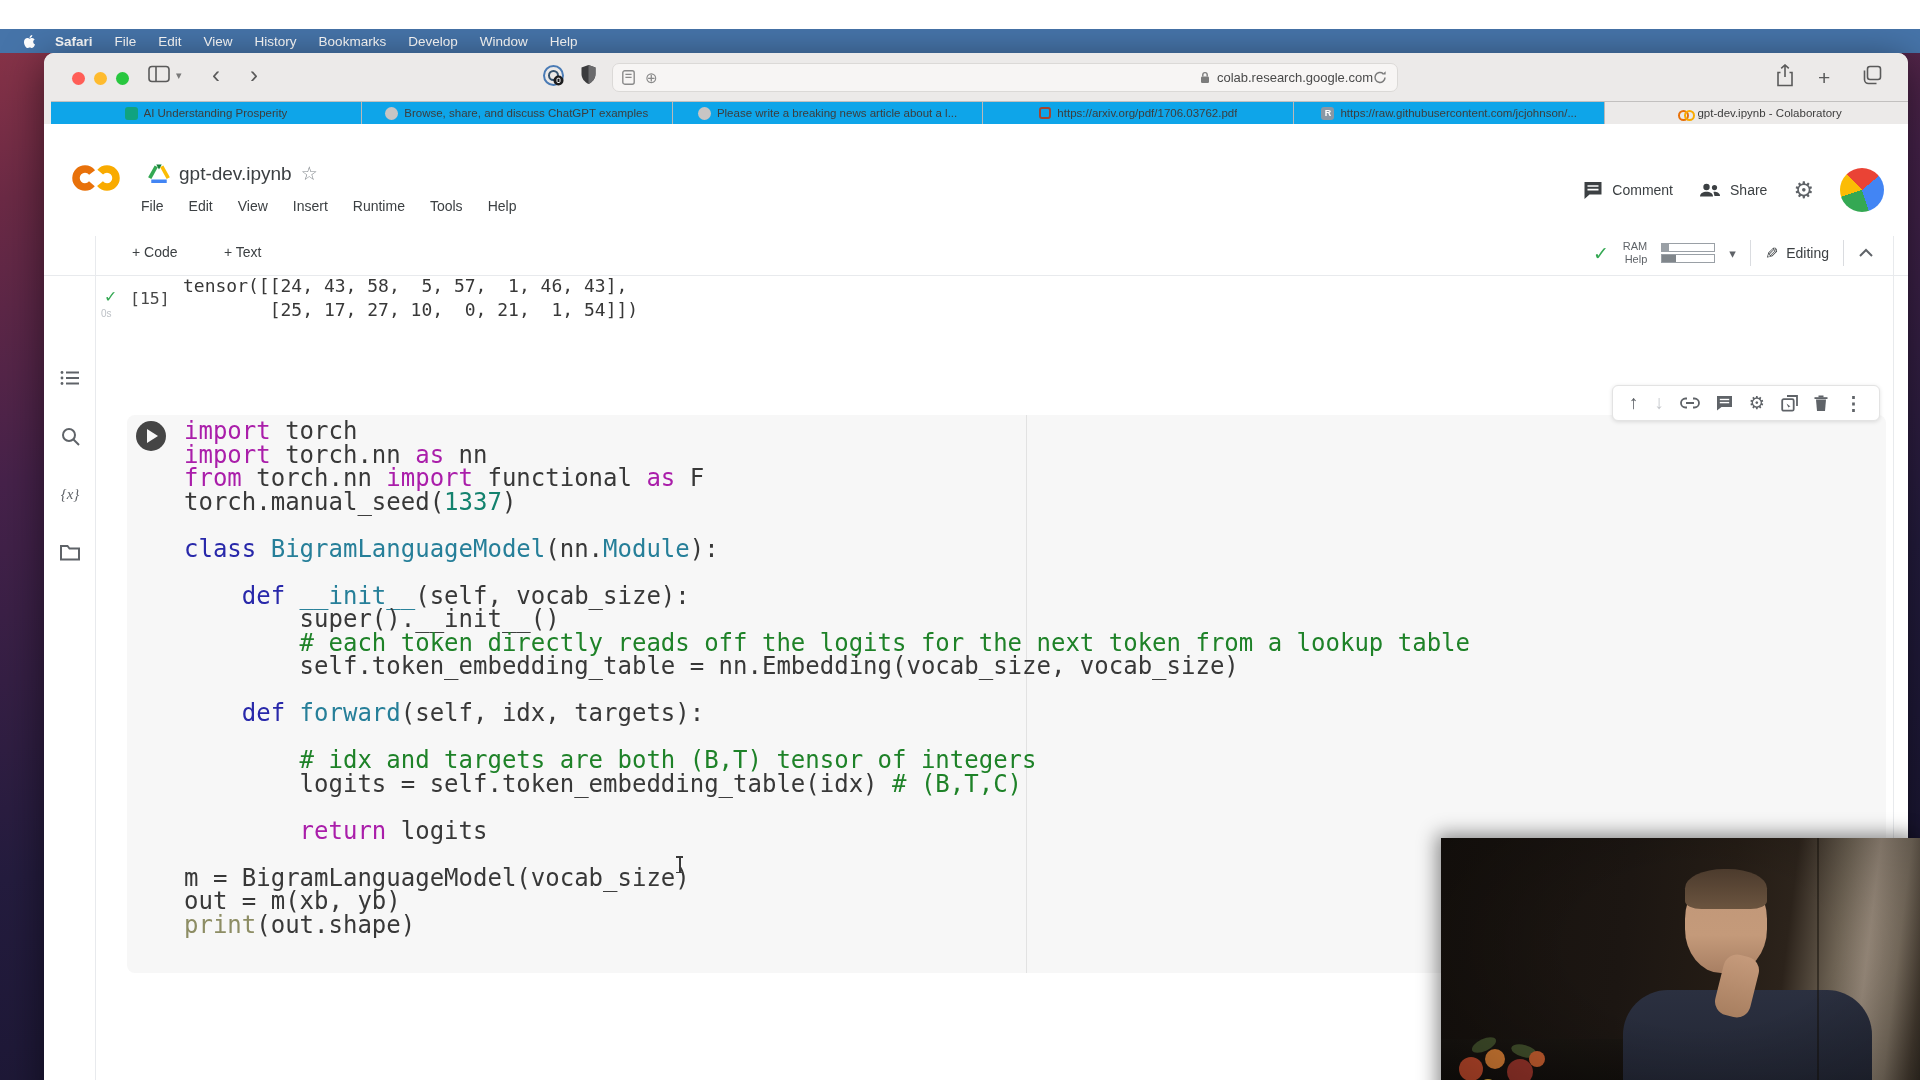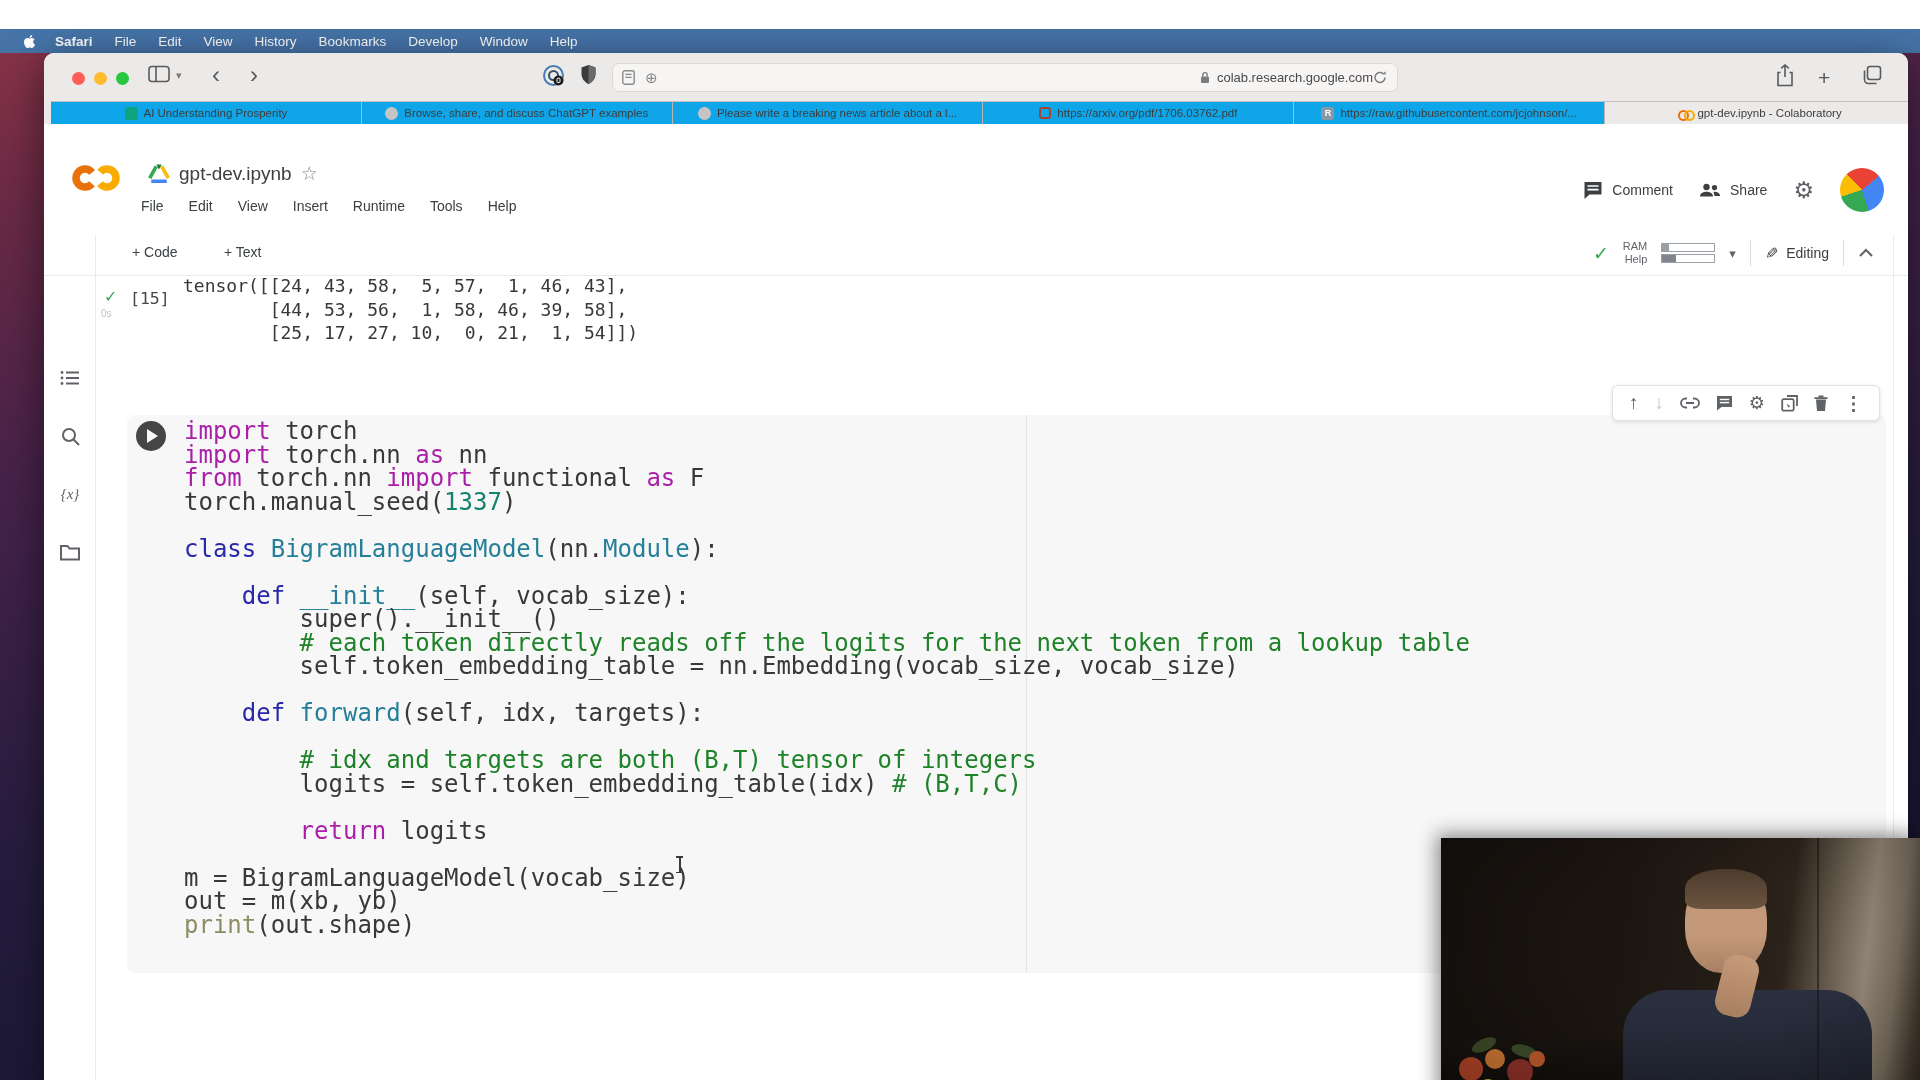--- a/index.html
+++ b/index.html
@@ -362,21 +362,21 @@
               <path d="M1 2h6.5l2 2.5H19v11H1z" fill="none" stroke="#5f6368" stroke-width="2"></path>
             </svg>
         </span>
         <span class="rail-ic snip" style="top:840px;">&lt;&gt;</span>
 
       </div>
 
       <span class="out-check">✓</span>
       <span class="out-dur">0s</span>
       <span class="exec-count">[15]</span>
-      <div class="tensor"><div>tensor([[24, 43, 58,  5, 57,  1, 46, 43],</div><div>        [44, 53, 56,  1, 58, 46, 39, 58],</div><div>        [25, 17, 27, 10,  0, 21,  1, 54]])</div></div>
+      <div class="tensor"><div>tensor([[24, 43, 58,  5, 57,  1, 46, 43],</div><div>        [25, 17, 27, 10,  0, 21,  1, 54]])</div></div>
 
       <div class="cell">
         <div class="ruler"></div>
         <div class="runbtn"></div>
         <div class="code"><div class="code-line"><span class="tok-kw">import</span><span class="tok-p"> torch</span></div><div class="code-line"><span class="tok-kw">import</span><span class="tok-p"> torch.nn </span><span class="tok-kw">as</span><span class="tok-p"> nn</span></div><div class="code-line"><span class="tok-kw">from</span><span class="tok-p"> torch.nn </span><span class="tok-kw">import</span><span class="tok-p"> functional </span><span class="tok-kw">as</span><span class="tok-p"> F</span></div><div class="code-line"><span class="tok-p">torch.manual_seed(</span><span class="tok-num">1337</span><span class="tok-p">)</span></div><div class="code-line"></div><div class="code-line"><span class="tok-kw2">class</span><span class="tok-p"> </span><span class="tok-typ">BigramLanguageModel</span><span class="tok-p">(nn.</span><span class="tok-typ">Module</span><span class="tok-p">):</span></div><div class="code-line"></div><div class="code-line"><span class="tok-p">    </span><span class="tok-kw2">def</span><span class="tok-p"> </span><span class="tok-typ">__init__</span><span class="tok-p">(self, vocab_size):</span></div><div class="code-line"><span class="tok-p">        super().__init__()</span></div><div class="code-line"><span class="tok-p">        </span><span class="tok-com"># each token directly reads off the logits for the next token from a lookup table</span></div><div class="code-line"><span class="tok-p">        self.token_embedding_table = nn.Embedding(vocab_size, vocab_size)</span></div><div class="code-line"></div><div class="code-line"><span class="tok-p">    </span><span class="tok-kw2">def</span><span class="tok-p"> </span><span class="tok-typ">forward</span><span class="tok-p">(self, idx, targets):</span></div><div class="code-line"></div><div class="code-line"><span class="tok-p">        </span><span class="tok-com"># idx and targets are both (B,T) tensor of integers</span></div><div class="code-line"><span class="tok-p">        logits = self.token_embedding_table(idx) </span><span class="tok-com"># (B,T,C)</span></div><div class="code-line"></div><div class="code-line"><span class="tok-p">        </span><span class="tok-kw">return</span><span class="tok-p"> logits</span></div><div class="code-line"></div><div class="code-line"><span class="tok-p">m = BigramLanguageModel(vocab_size)</span></div><div class="code-line"><span class="tok-p">out = m(xb, yb)</span></div><div class="code-line"><span class="tok-bi">print</span><span class="tok-p">(out.shape)</span></div><div class="code-line"></div></div>
         <div class="ibeam"></div>
       </div>
 
       <div class="cell-toolbar">
         <span class="ct-glyph">↑</span>

